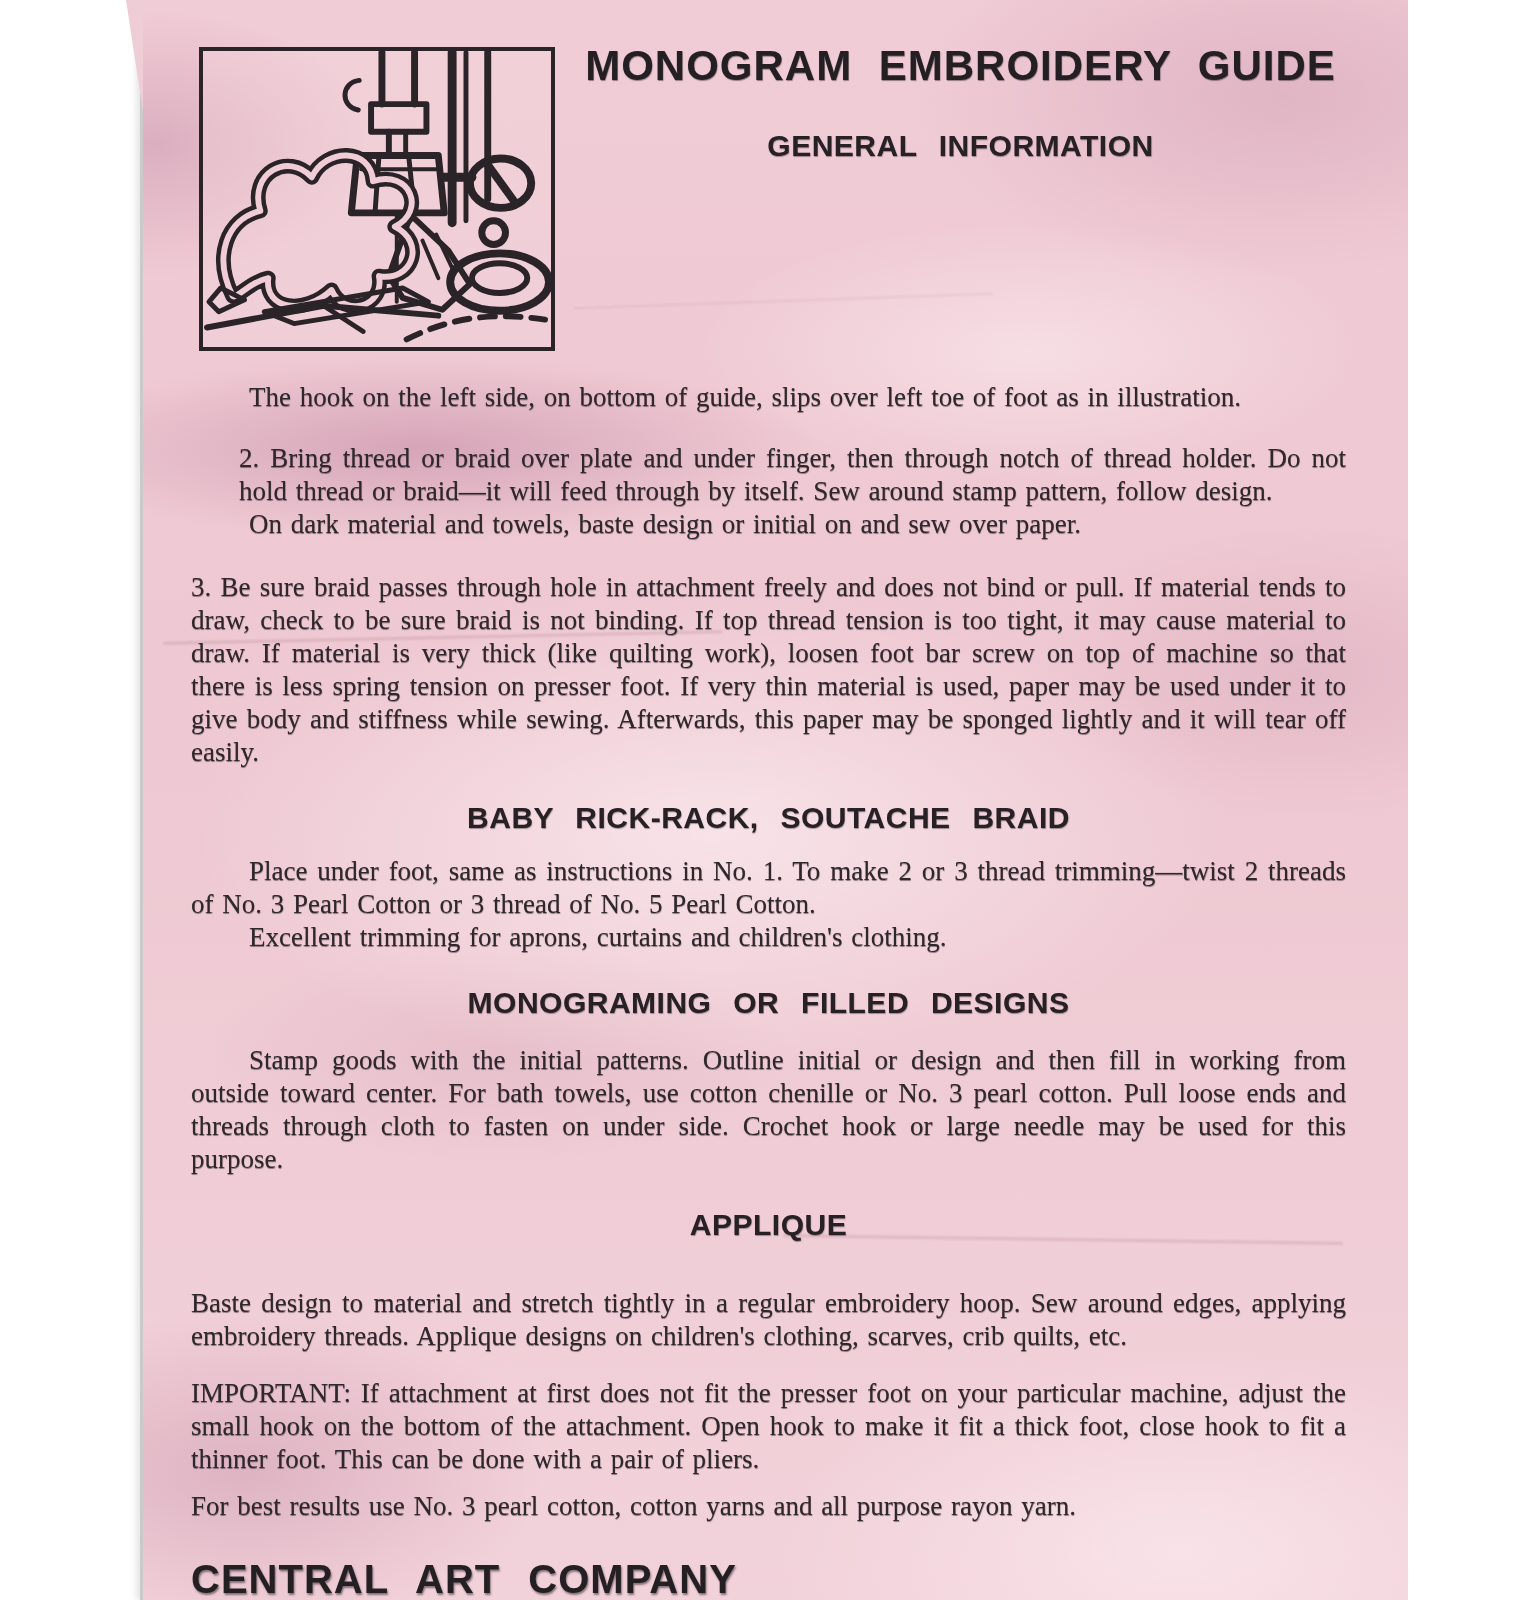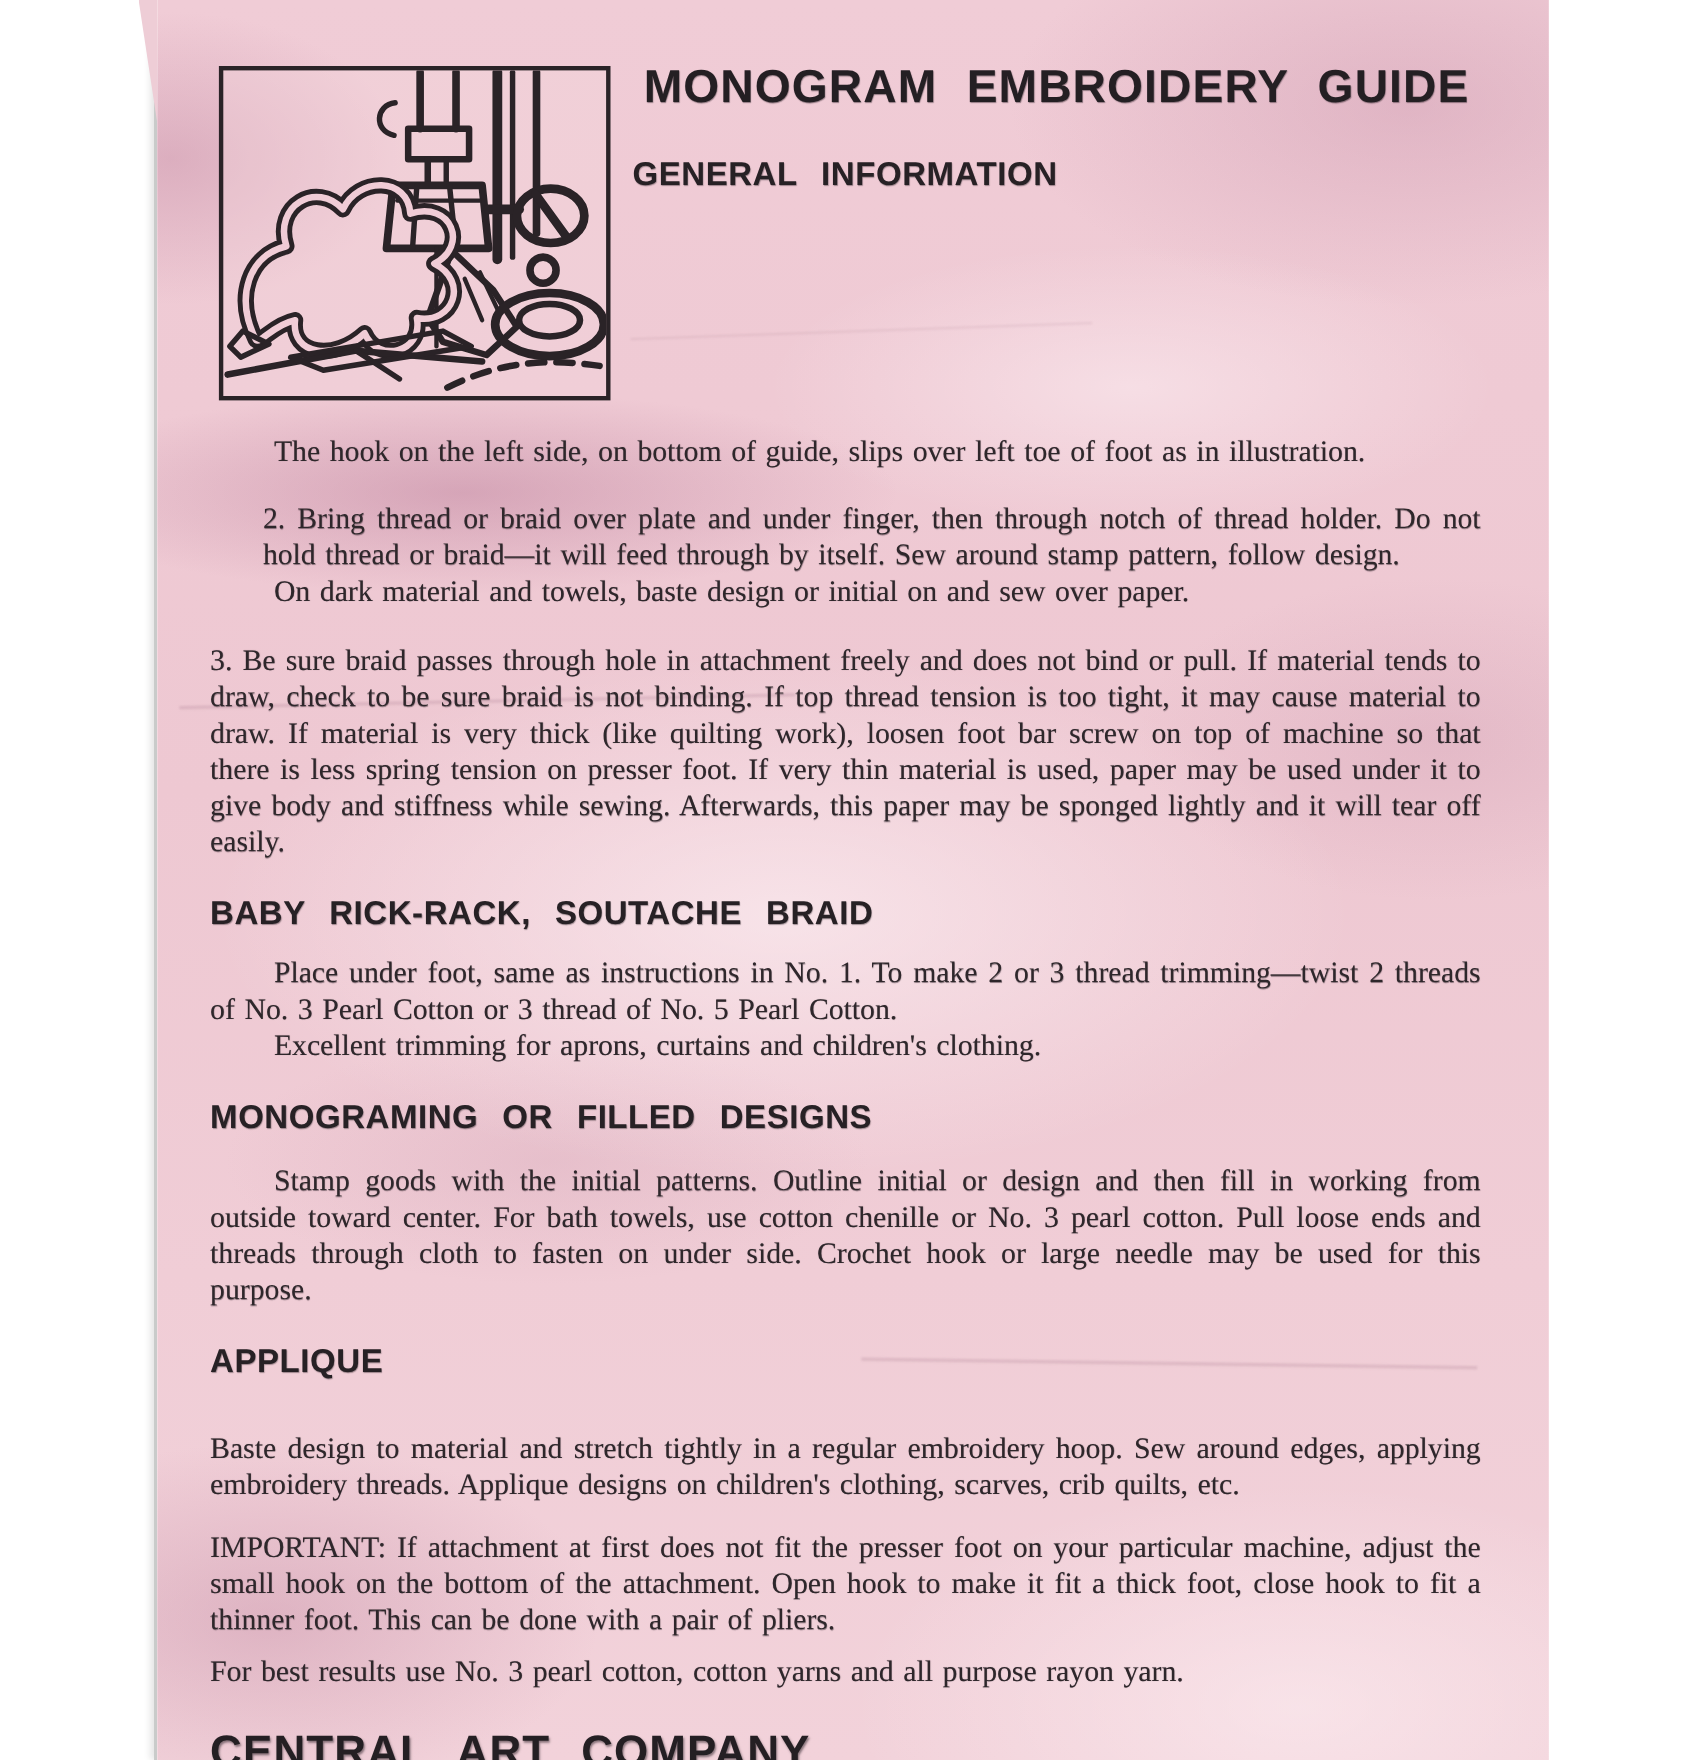--- a/index.html
+++ b/index.html
@@ -32,25 +32,25 @@
   .crease.c2{ left:640px; top:1238px; width:560px; height:3px; transform:rotate(0.8deg); }
   .crease.c3{ left:430px; top:300px; width:420px; height:2px; transform:rotate(-2deg); opacity:.6; }
 
   
   .content{ position:relative; padding:24px 62px 0 48px; color:#2c2529; }
 
   h1.title{
     font-family:"Liberation Sans", sans-serif; font-weight:700;
     font-size:42px; line-height:46px; text-align:center;
     letter-spacing:1px; word-spacing:14px; color:#241f23;
-    margin-top:32px; text-shadow:0.5px 1px 1px rgba(30,22,28,0.45);
+    margin-top:19px; text-shadow:0.5px 1px 1px rgba(30,22,28,0.45);
   }
   h2.sect{
     font-family:"Liberation Sans", sans-serif; font-weight:700;
-    font-size:30px; line-height:34px; text-align:left;
+    font-size:30px; line-height:34px; text-align:center;
     letter-spacing:0.5px; word-spacing:13px; color:#272125;
     margin-top:32px; text-shadow:0.5px 1px 1px rgba(30,22,28,0.40);
   }
   h2.gi{ margin-top:40px; }
 
   p.body{
     font-size:27px; line-height:33px; color:#2e272b;
     text-shadow:0.3px 0.5px 0.7px rgba(44,32,40,0.5);
     word-spacing:2px;
   }

